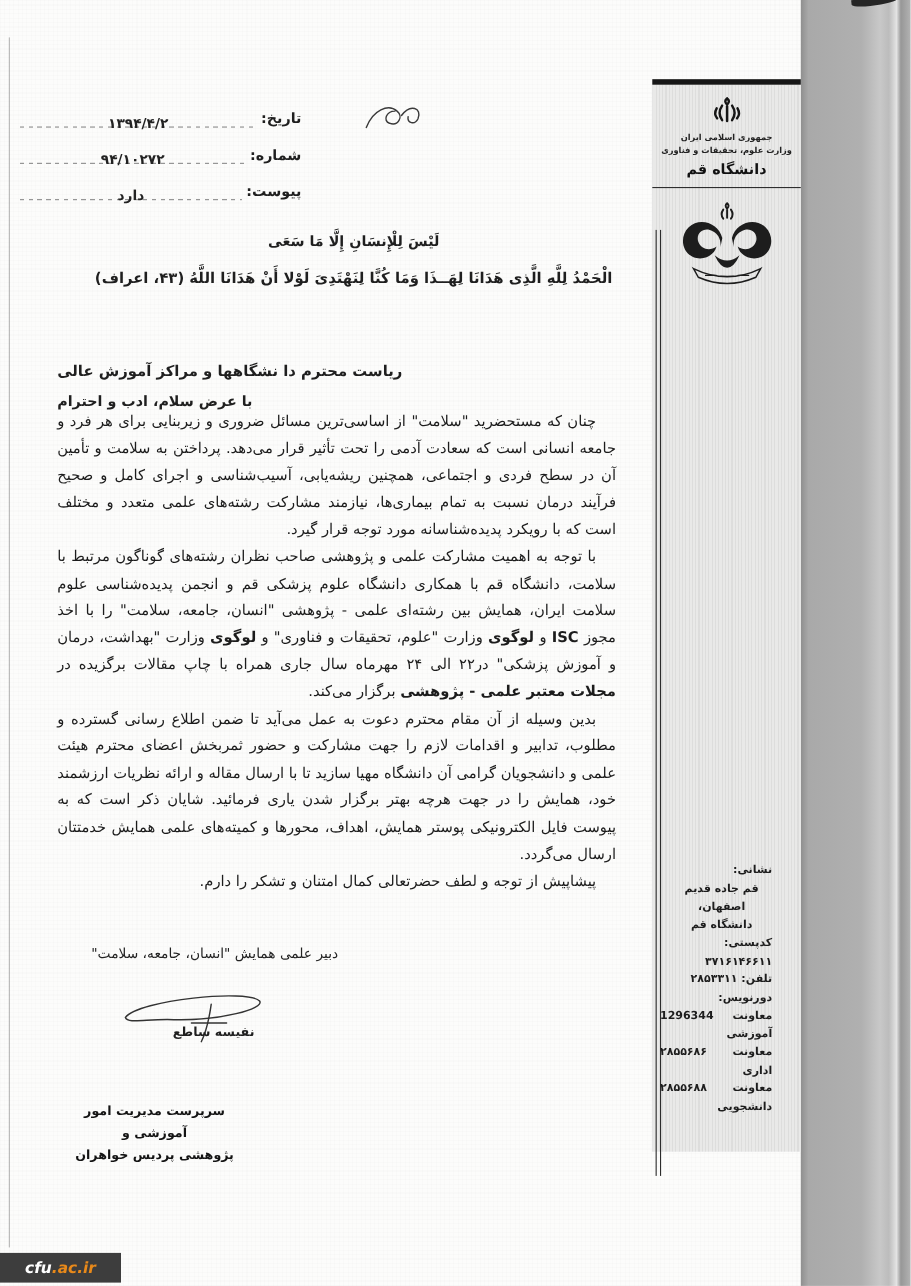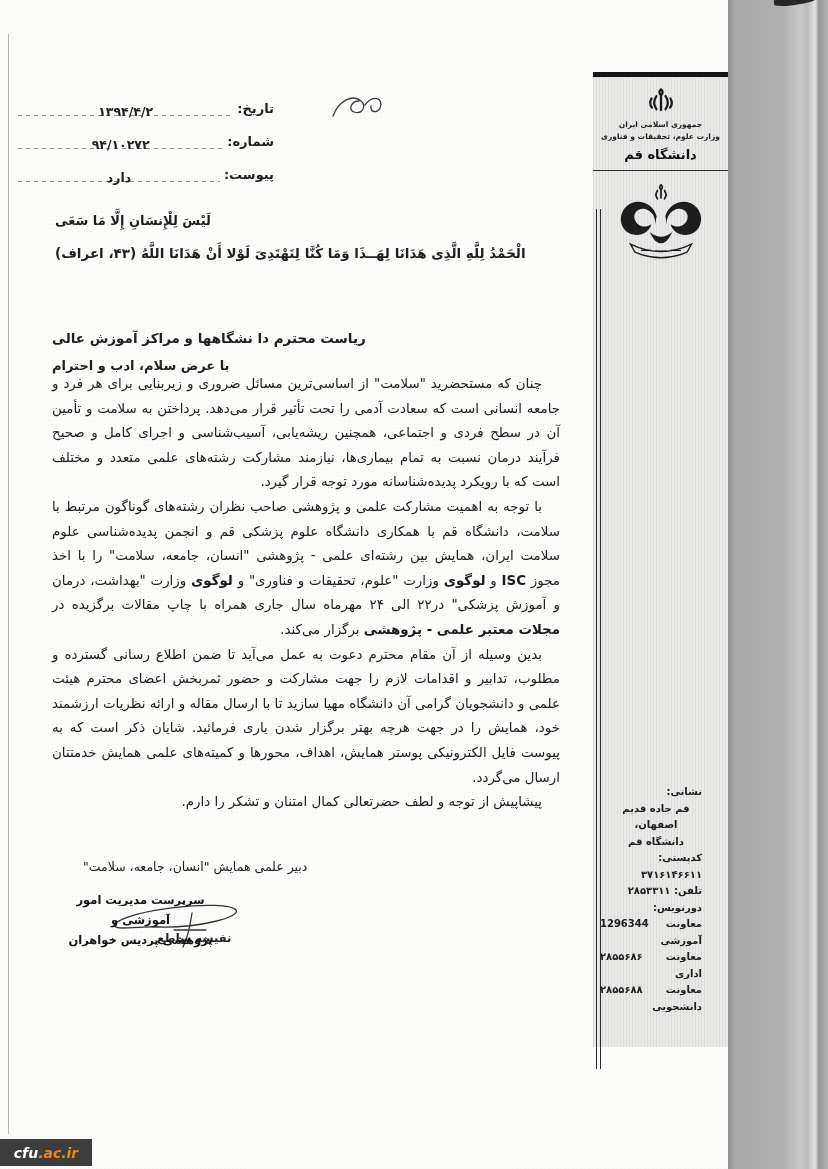--- a/index.html
+++ b/index.html
@@ -58,47 +58,47 @@
   .meta-label{font-size:13px;font-weight:bold;white-space:nowrap;margin-left:4px;}
   .dotline{position:relative;flex:1;height:16px;
     background:repeating-linear-gradient(90deg,#8b8b8b 0 4px,transparent 4px 8px) bottom / 100% 1px no-repeat;}
   .dotline .value{position:absolute;left:0;right:0;bottom:-3px;text-align:center;
     font-size:12.5px;font-weight:bold;color:#222;}
 
   
   .squiggle{position:absolute;left:327px;top:86px;}
 
   
-  .quotes{position:absolute;left:55px;top:213px;width:505px;text-align:left;direction:rtl;}
+  .quotes{position:absolute;left:69px;top:213px;width:505px;text-align:center;direction:rtl;}
   .q1{font-size:13px;font-weight:bold;}
   .q2{font-size:13.5px;font-weight:bold;margin-top:17px;}
 
   
   .salutation{position:absolute;left:52px;top:330px;width:508px;direction:rtl;text-align:left;}
   .sal1{font-size:13.5px;font-weight:bold;}
   .sal2{font-size:13px;font-weight:bold;margin-top:12px;}
 
   
   .body-text{
     position:absolute;left:52px;top:372px;width:508px;
     direction:rtl;text-align:justify;font-size:13.4px;line-height:24.6px;color:#1c1c1c;
   }
   .body-text p{margin:0;text-indent:18px;}
   .body-text .b{font-weight:bold;}
 
   
   .signoff{position:absolute;left:83px;top:859px;direction:rtl;font-size:12.5px;color:#222;}
   .sig-scribble{position:absolute;left:108px;top:897px;}
   .sig-name{position:absolute;left:157px;top:931px;font-size:11.5px;font-weight:bold;direction:rtl;}
-  .sig-title{position:absolute;left:58px;top:890px;width:165px;text-align:center;direction:rtl;
+  .sig-title{position:absolute;left:58px;top:1000px;width:165px;text-align:center;direction:rtl;
     font-size:11.5px;font-weight:bold;line-height:20px;color:#141414;}
 
   
   .watermark{
-    position:absolute;left:0;top:1139px;width:92px;height:27px;background:#3d3d3d;
+    position:absolute;left:0;top:1139px;width:110px;height:27px;background:#3d3d3d;
     display:flex;align-items:center;justify-content:center;
     font-style:italic;font-weight:bold;font-size:14px;
   }
   .wm-prefix{color:#ffffff;}
   .wm-suffix{color:#e8891a;}
 </style>
 </head>
 <body>
 
 <div class="page">

